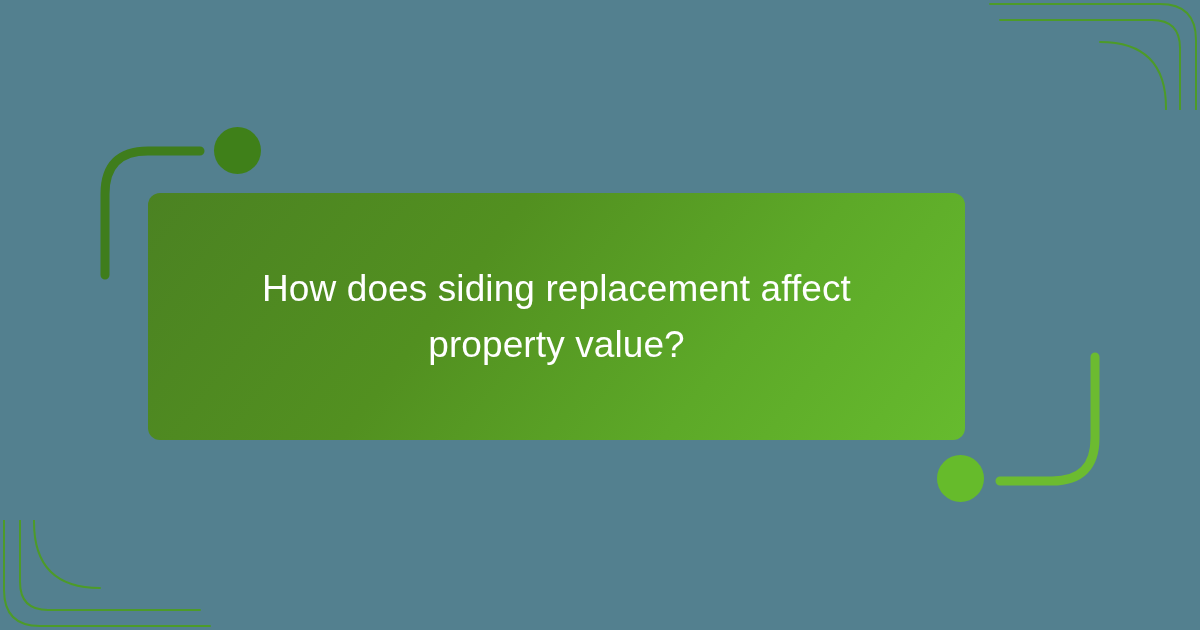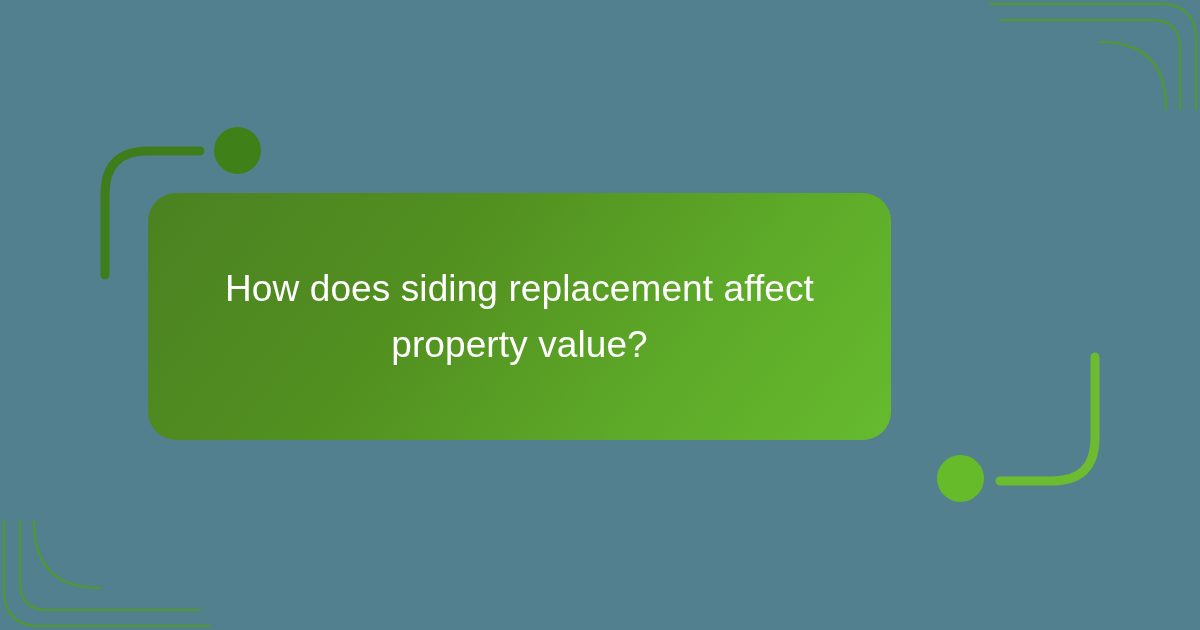--- a/index.html
+++ b/index.html
@@ -73,23 +73,23 @@
     top: 455px;
     width: 47px;
     height: 47px;
   }
 
   
   #card {
     position: absolute;
     left: 148px;
     top: 193px;
-    width: 743px;
+    width: 817px;
     height: 247px;
-    border-radius: 28px;
+    border-radius: 12px;
     display: flex;
     align-items: center;
     justify-content: center;
     box-sizing: border-box;
     padding: 0 70px;
   }
 
   #card-title {
     margin: 0;
     color: #ffffff;

